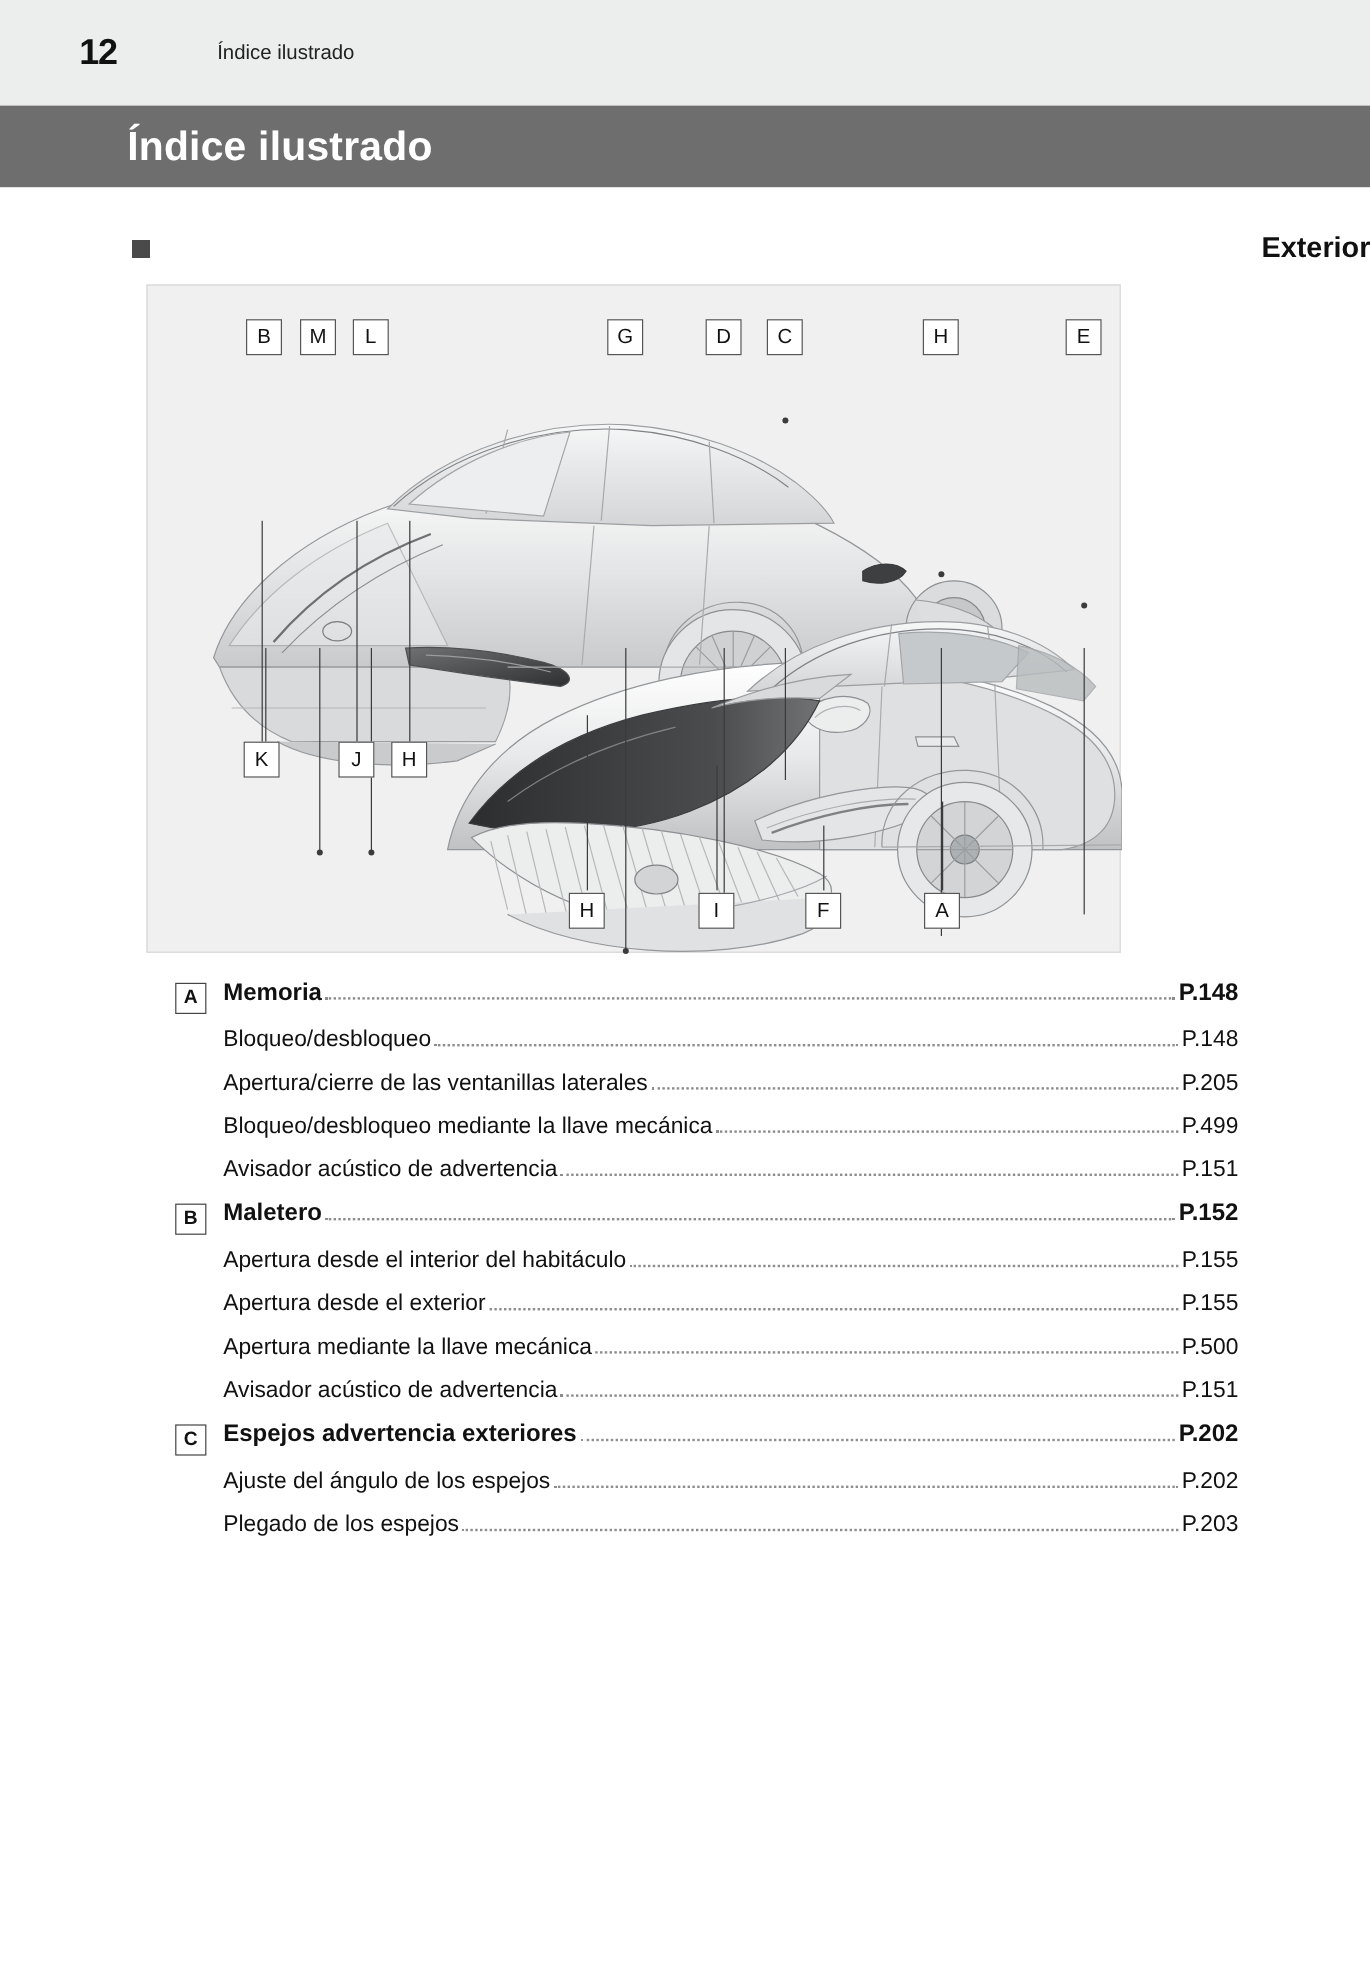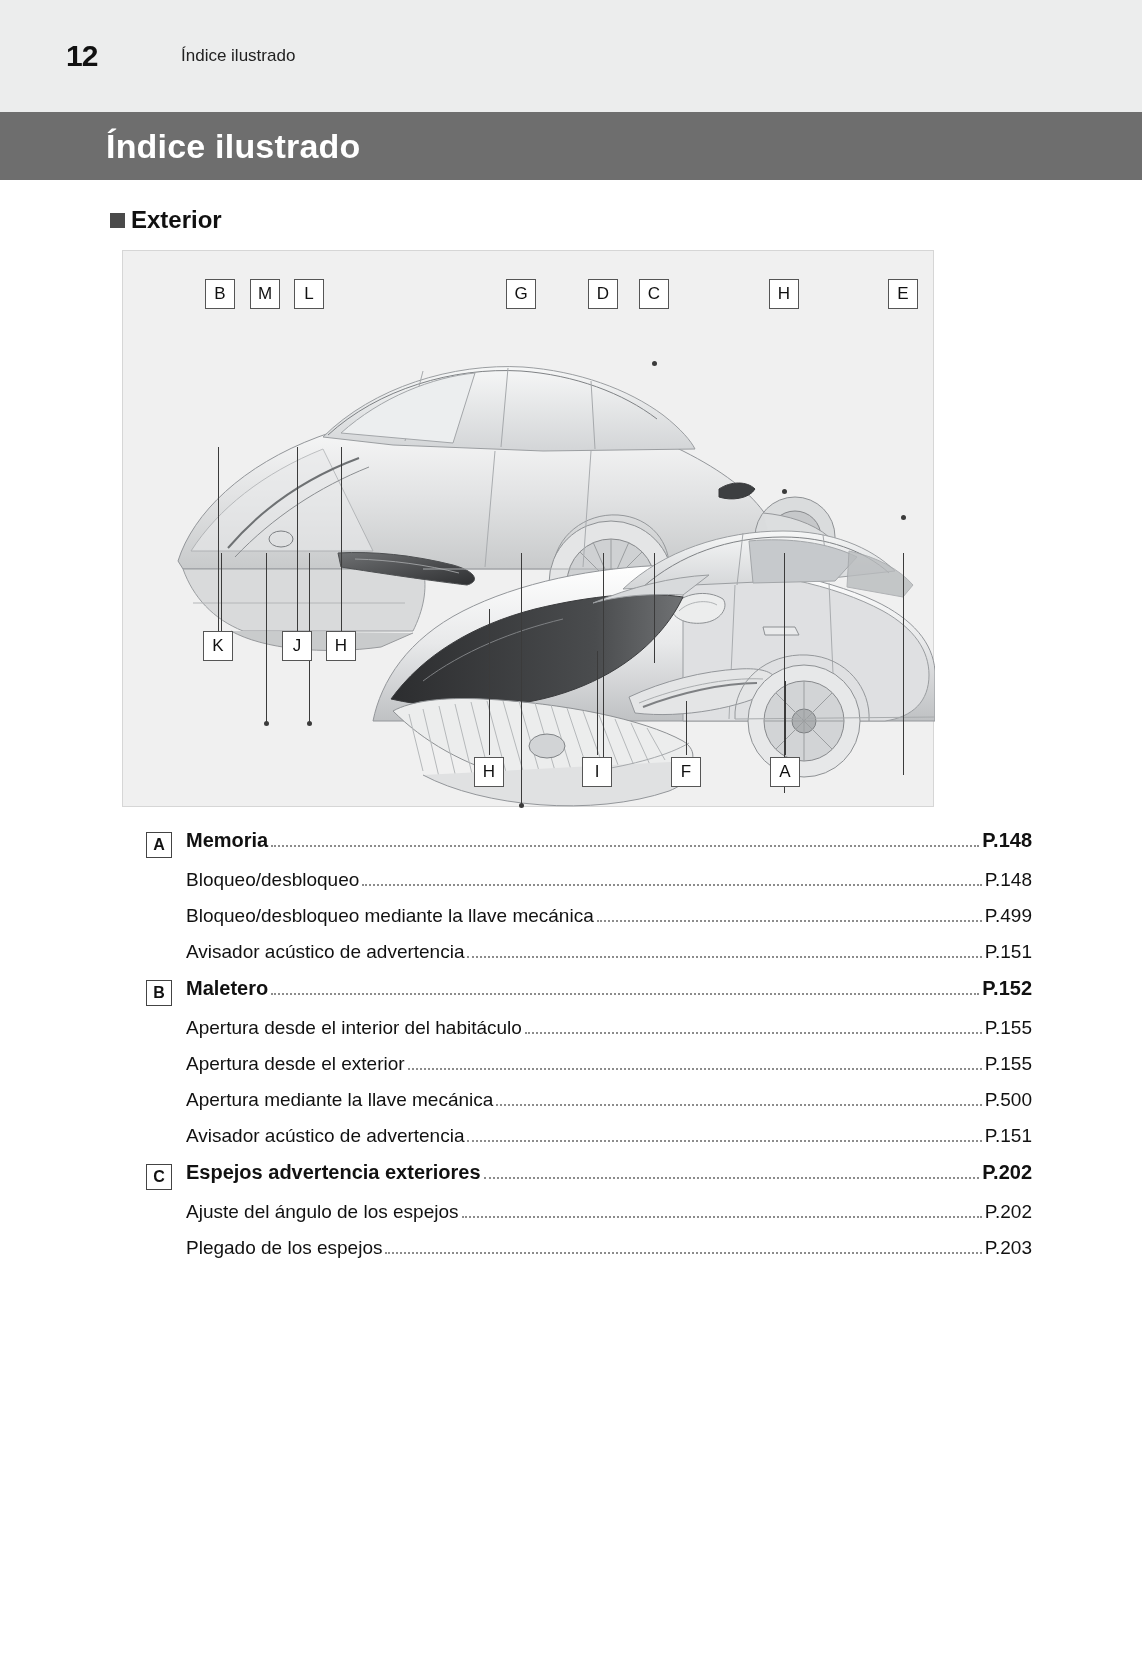--- a/index.html
+++ b/index.html
@@ -9,21 +9,21 @@
     height: 1654px;
     background: #ffffff;
     font-family: "Liberation Sans", sans-serif;
     color: #1a1a1a;
     position: relative;
     overflow: hidden;
   }
 
   
   .page-header {
-    height: 112px;
+    height: 88px;
     background: #eceded;
     display: flex;
     align-items: center;
     padding-left: 66px;
   }
   .page-number {
     font-size: 30px;
     font-weight: bold;
     letter-spacing: -1px;
     color: #111;
@@ -47,21 +47,22 @@
     color: #fff;
     font-size: 34px;
     font-weight: bold;
     letter-spacing: 0.2px;
   }
 
   
   .subsection {
     display: flex;
     align-items: center;
-    margin: 26px 0 16px 110px;
+    margin: 37px 0 16px 110px;
+    justify-content: space-between;
   }
   .sq-marker {
     width: 15px;
     height: 15px;
     background: #4a4a4a;
     margin-right: 6px;
   }
   .subsection-label {
     font-size: 24px;
     font-weight: bold;
@@ -396,20 +397,25 @@
       <span class="label">Memoria</span>
       <span class="dots"></span>
       <span class="page">P.148</span>
     </div>
     <div class="entry sub">
       <span class="label">Bloqueo/desbloqueo</span>
       <span class="dots"></span>
       <span class="page">P.148</span>
     </div>
     <div class="entry sub">
+      <span class="label">Apertura/cierre de las ventanillas laterales</span>
+      <span class="dots"></span>
+      <span class="page">P.205</span>
+    </div>
+    <div class="entry sub">
       <span class="label">Bloqueo/desbloqueo mediante la llave mecánica</span>
       <span class="dots"></span>
       <span class="page">P.499</span>
     </div>
     <div class="entry sub">
       <span class="label">Avisador acústico de advertencia</span>
       <span class="dots"></span>
       <span class="page">P.151</span>
     </div>
   </div>

